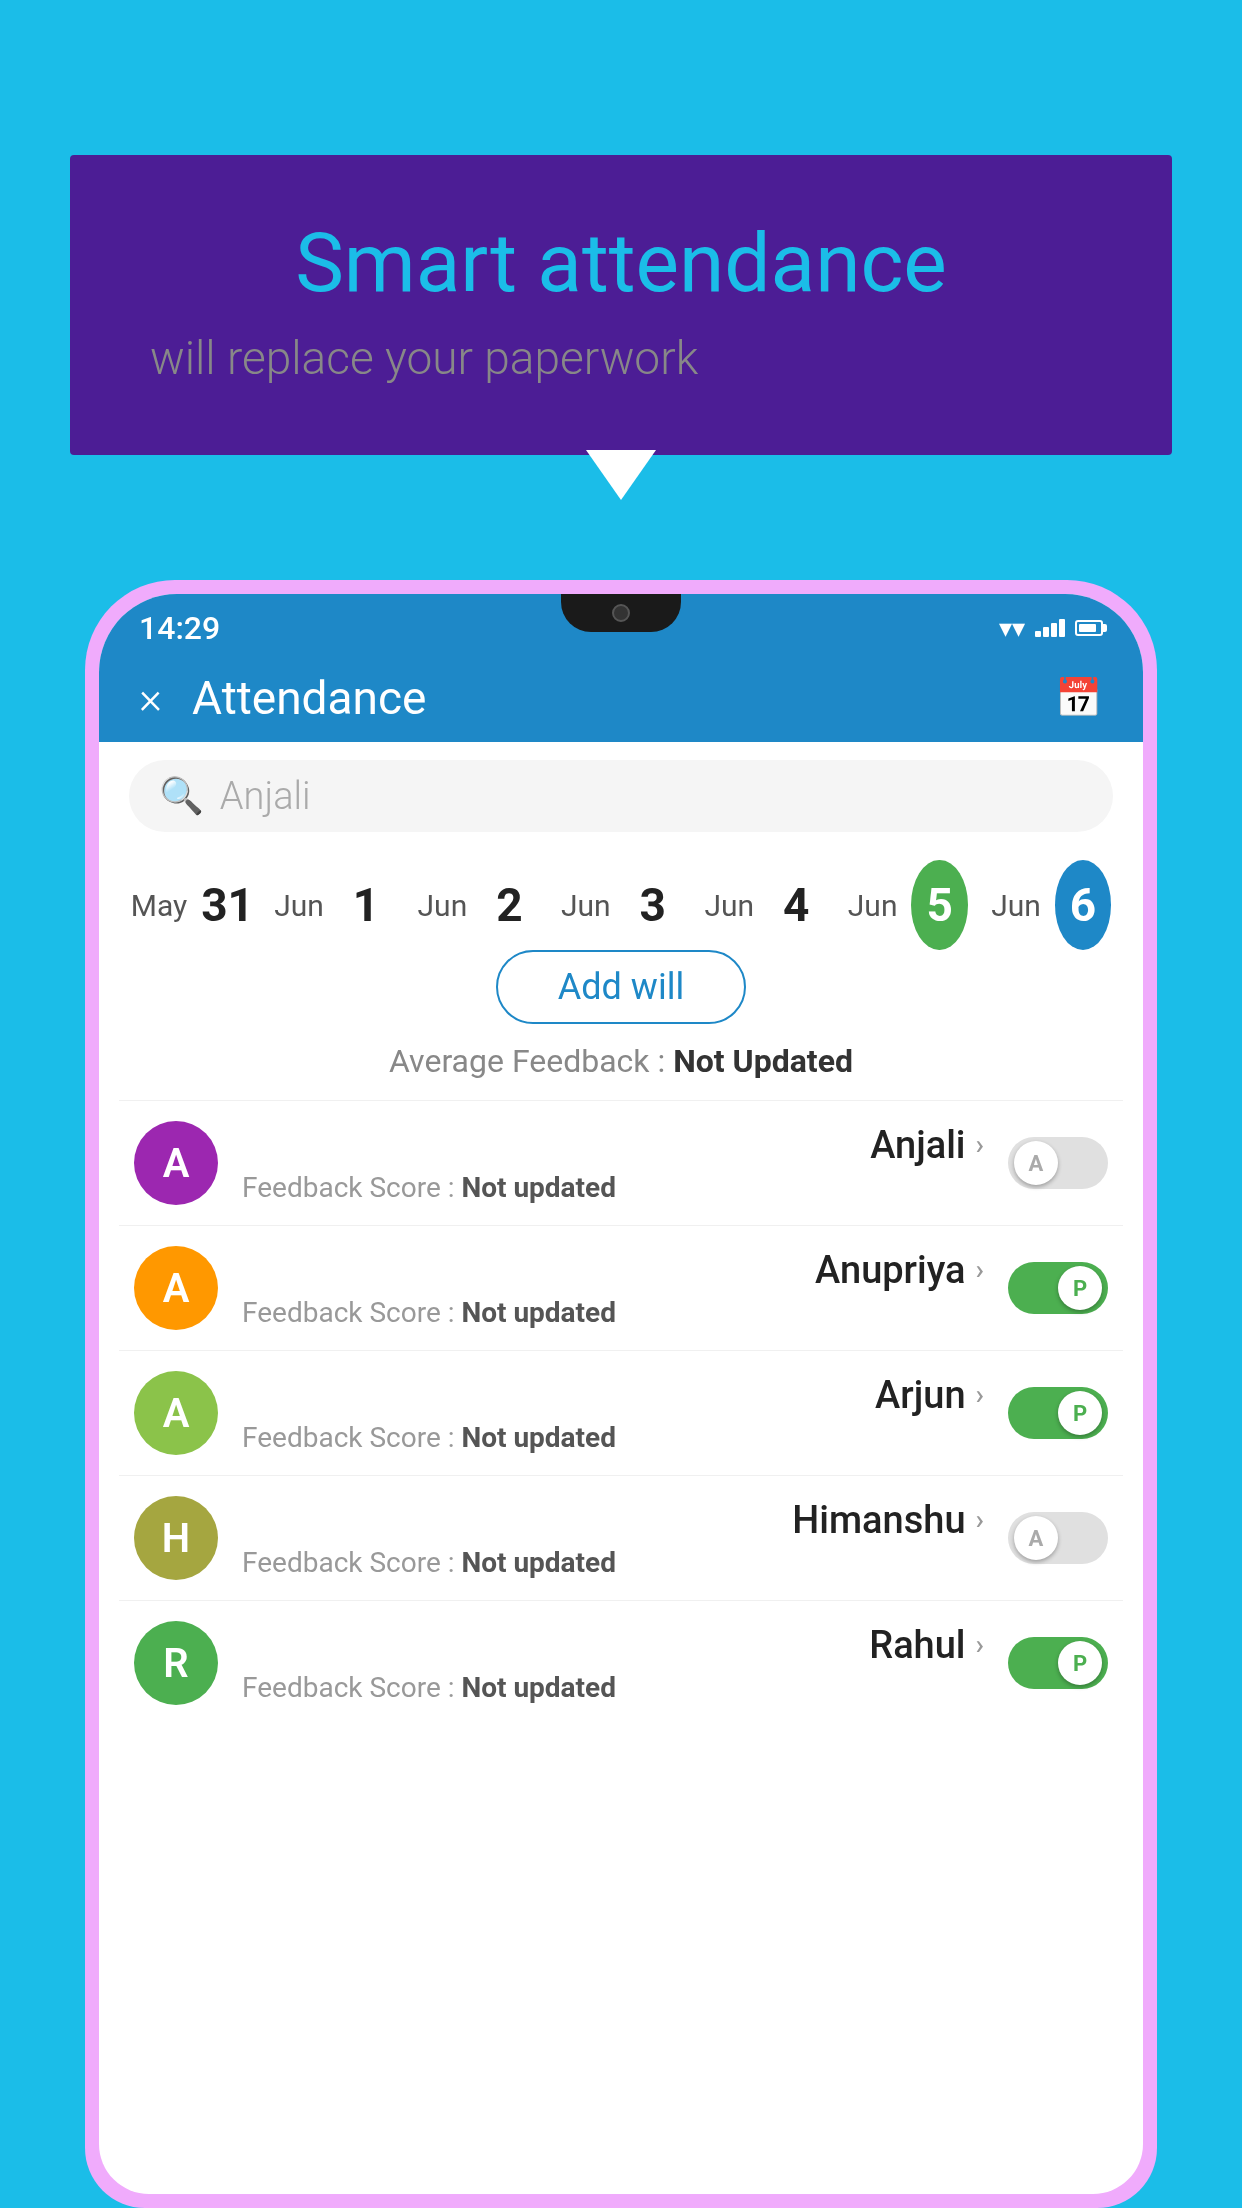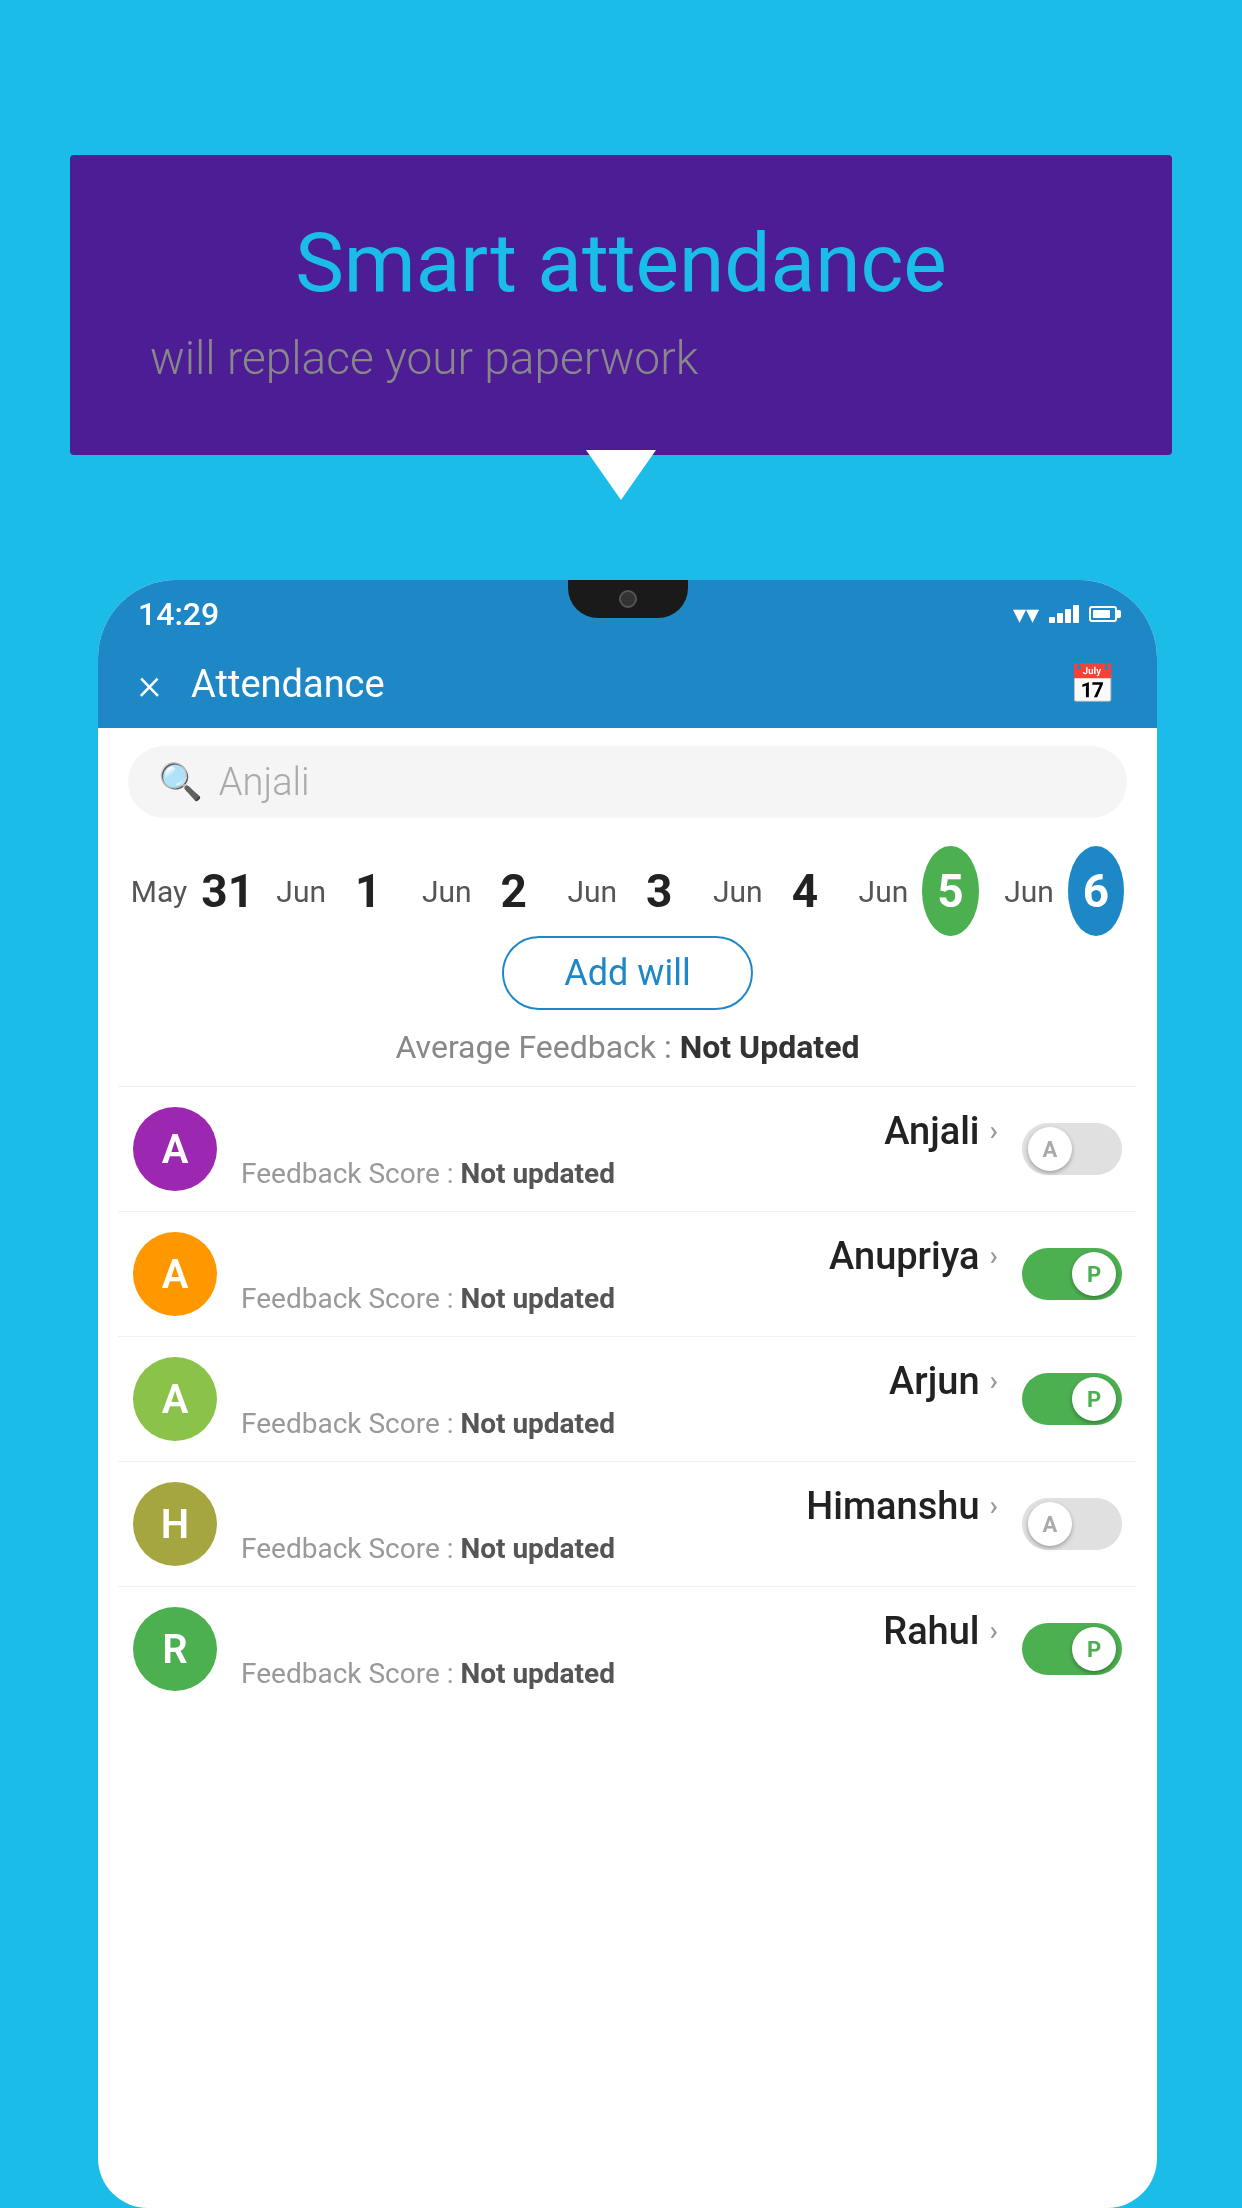--- a/index.html
+++ b/index.html
@@ -58,22 +58,21 @@
 
     
     .phone-frame {
       position: absolute;
       top: 580px;
       left: 85px;
       right: 85px;
       bottom: 0;
       background: #f0abfc;
       border-radius: 90px 90px 60px 60px;
-      padding: 0;
-      margin-left: 13px;
+      padding: 14px;
     }
 
     .phone-inner {
       background: white;
       border-radius: 78px 78px 50px 50px;
       overflow: hidden;
       height: 100%;
       position: relative;
     }
 
@@ -144,21 +143,21 @@
     .header-close {
       color: white;
       font-size: 44px;
       font-weight: 300;
       margin-right: 30px;
       cursor: pointer;
     }
 
     .header-title {
       color: white;
-      font-size: 38px;
+      font-size: 46px;
       font-weight: 400;
       flex: 1;
     }
 
     
     .search-bar {
       background: #f5f5f5;
       margin: 18px 30px;
       border-radius: 40px;
       height: 72px;

